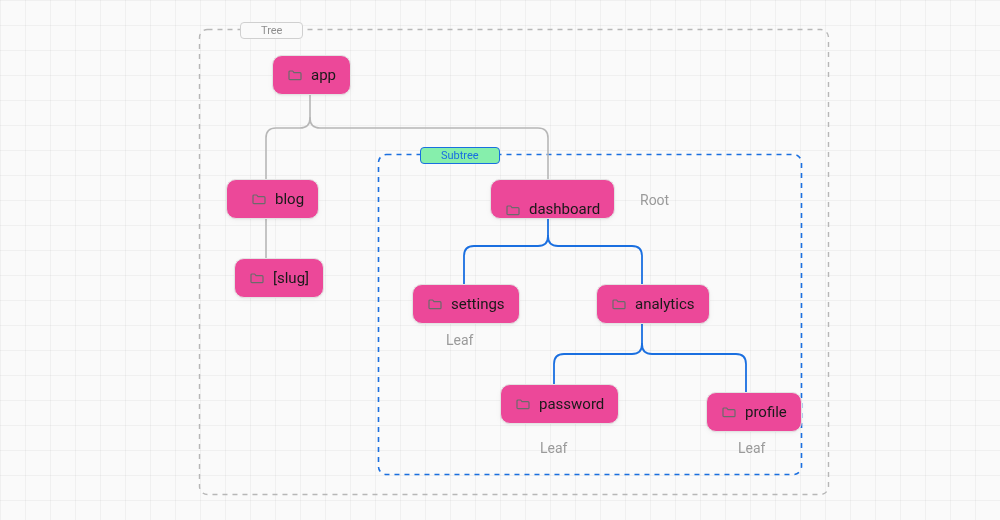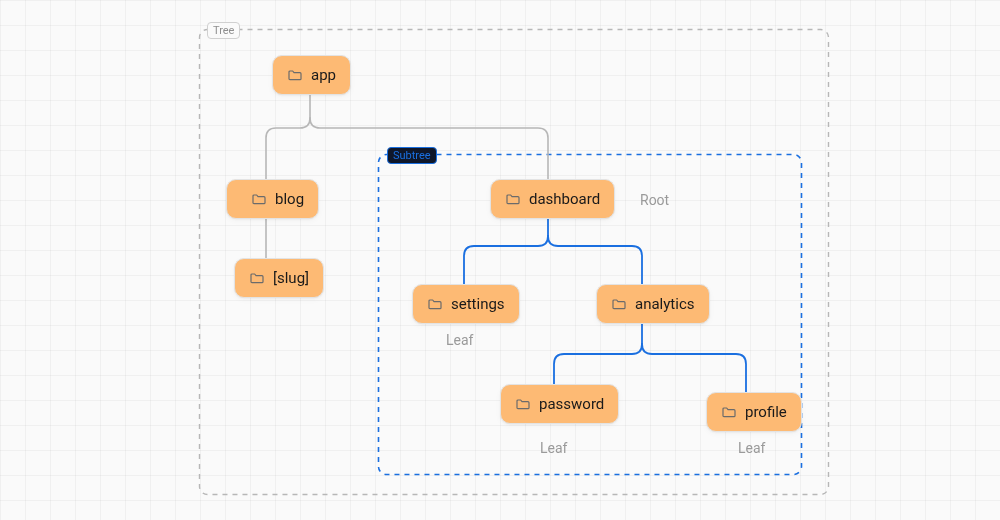--- a/index.html
+++ b/index.html
@@ -17,31 +17,32 @@
       linear-gradient(to right, rgba(0,0,0,0.04) 1px, transparent 1px),
       linear-gradient(to bottom, rgba(0,0,0,0.04) 1px, transparent 1px);
     background-size:25px 25px;
   }
   .svg-layer{position:absolute;inset:0;}
   .label{
     position:absolute;
     font-size:11px;
     color:#8f8f8f;
     background:#fafafa;
-    padding:1px 5px;
+    padding:1px 20px;
     border-radius:4px;
     border:1px solid #d0d0d0;
+    margin-left:33px;
   }
-  .label.blue{color:#1a6fe0;border-color:#1a6fe0;background:#0f172a;}
+  .label.blue{color:#1a6fe0;border-color:#1a6fe0;background:#86efac;}
   .ann{position:absolute;font-size:14px;color:#9a9a9a;}
   .node{
     position:absolute;
     display:flex;align-items:center;gap:8px;
     height:38px;padding:0 14px;
-    background:#fdba74;
+    background:#ec4899;
     border:1px solid #e3e3e3;
     border-radius:10px;
     box-shadow:0 1px 2px rgba(0,0,0,0.04),0 2px 6px rgba(0,0,0,0.03);
     font-size:15px;color:#1a1a1a;font-weight:450;
     white-space:nowrap;
   }
   .node .icon{width:16px;height:16px;flex:0 0 16px;}
   .node .icon svg{display:block;}
 </style>
 </head>
@@ -105,21 +106,21 @@
 
 <div class="node" style="left:222px;top:258px;margin-left:12px;">
   <span class="icon">
       <svg viewBox="0 0 24 24" width="16" height="16" fill="none" stroke="#6b6b6b" stroke-width="1.8" stroke-linejoin="round" stroke-linecap="round">
         <path d="M3 7.5A1.5 1.5 0 0 1 4.5 6h4l2 2.5h9A1.5 1.5 0 0 1 21 10v7.5A1.5 1.5 0 0 1 19.5 19h-15A1.5 1.5 0 0 1 3 17.5z"></path>
       </svg>
     </span>
   <span>[slug]</span>
 </div>
 
-<div class="node" style="left:490px;top:179px;">
+<div class="node" style="left:490px;top:179px;align-items:flex-end;">
   <span class="icon">
       <svg viewBox="0 0 24 24" width="16" height="16" fill="none" stroke="#6b6b6b" stroke-width="1.8" stroke-linejoin="round" stroke-linecap="round">
         <path d="M3 7.5A1.5 1.5 0 0 1 4.5 6h4l2 2.5h9A1.5 1.5 0 0 1 21 10v7.5A1.5 1.5 0 0 1 19.5 19h-15A1.5 1.5 0 0 1 3 17.5z"></path>
       </svg>
     </span>
   <span>dashboard</span>
 </div>
 
 <div class="node" style="left:412px;top:284px;">
   <span class="icon">

